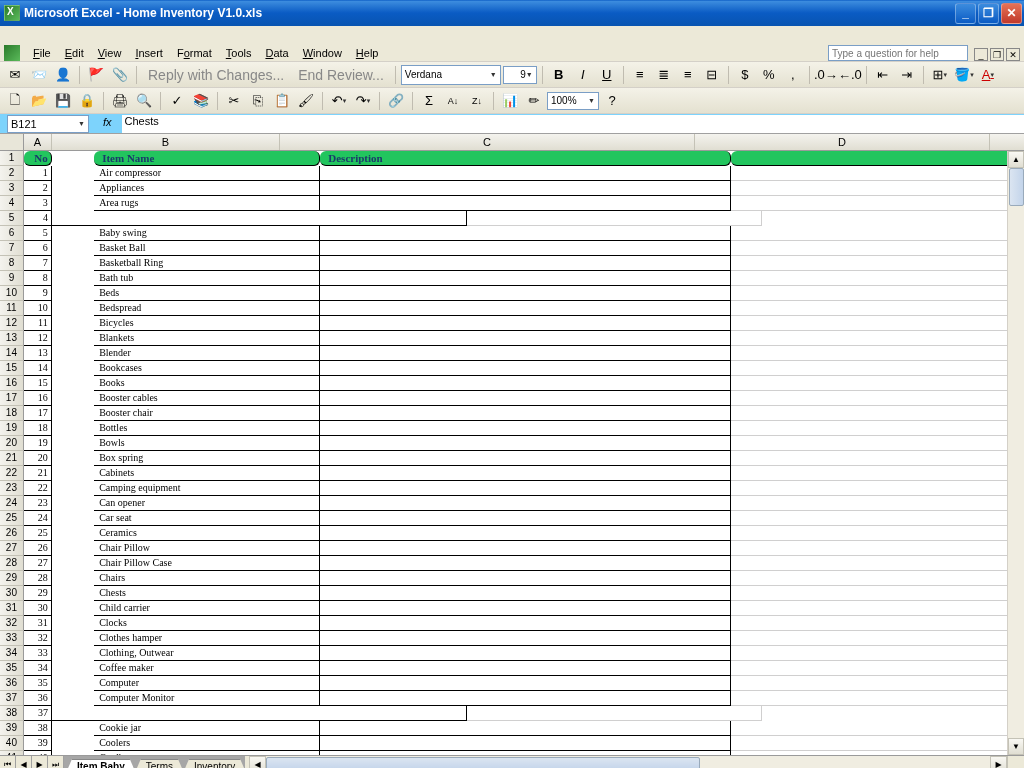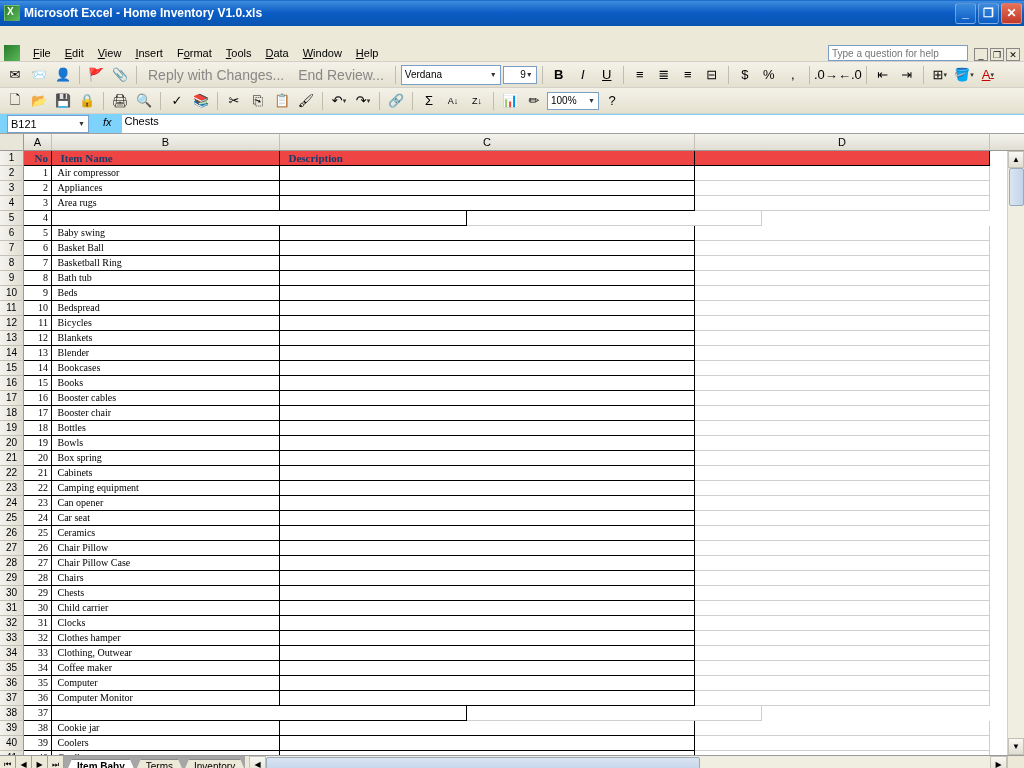--- a/index.html
+++ b/index.html
@@ -47,25 +47,25 @@
 .colA { width: 28px; }
 .colB { width: 228px; }
 .colC { width: 415px; }
 .colD { width: 295px; }
 
 .gridbody { flex: 1; overflow: hidden; position: relative; }
 .row { display: flex; height: 15px; }
 .rowhdr { width: 24px; background: linear-gradient(to right, #f4f3ee, #e0ded2); border-right: 1px solid #9a9a9a; border-bottom: 1px solid #c4c2b6; text-align: center; font-size: 10px; line-height: 14px; }
 .cell { border-right: 1px solid #d0cfcf; border-bottom: 1px solid #d0cfcf; font-size: 11px; padding: 0 3px; line-height: 14px; overflow: hidden; white-space: nowrap; }
 .cell.a { width: 28px; text-align: right; }
-.cell.b { width: 228px; }
+.cell.b { width: 228px; margin-left: 42px; }
 .cell.c { width: 415px; }
 .cell.d { width: 295px; }
 
-.row.hdr .cell { background: #ef4444; font-weight: bold; color: #1a3a6a; font-family: Verdana; border-right: 1px solid #000; border-bottom: 1px solid #000; }
+.row.hdr .cell { background: #22c55e; font-weight: bold; color: #1a3a6a; font-family: Verdana; border-right: 1px solid #000; border-bottom: 1px solid #000; border-radius: 6px; }
 .row .cell.databox { border-right: 1px solid #000; border-bottom: 1px solid #000; font-family: Verdana; font-size: 10px; }
 
 .vscroll { position: absolute; right: 0; top: 17px; bottom: 0; width: 17px; background: #f0ede1; border-left: 1px solid #d4d0c8; }
 .vscroll .up, .vscroll .down { height: 17px; background: linear-gradient(to bottom, #f9f8f3, #e0ded2); border: 1px solid #c4c2b6; text-align: center; font-size: 8px; line-height: 15px; }
 .vscroll .down { position: absolute; bottom: 0; width: 100%; }
 .vscroll .thumb { position: absolute; top: 17px; width: 15px; left: 1px; height: 38px; background: linear-gradient(to right, #dbe5f1, #c3d4ea); border: 1px solid #9ab; border-radius: 2px; }
 
 
 .sheetbar { height: 18px; background: #ece9d8; display: flex; align-items: stretch; border-top: 1px solid #9a9a9a; }
 .navbtns { display: flex; }

